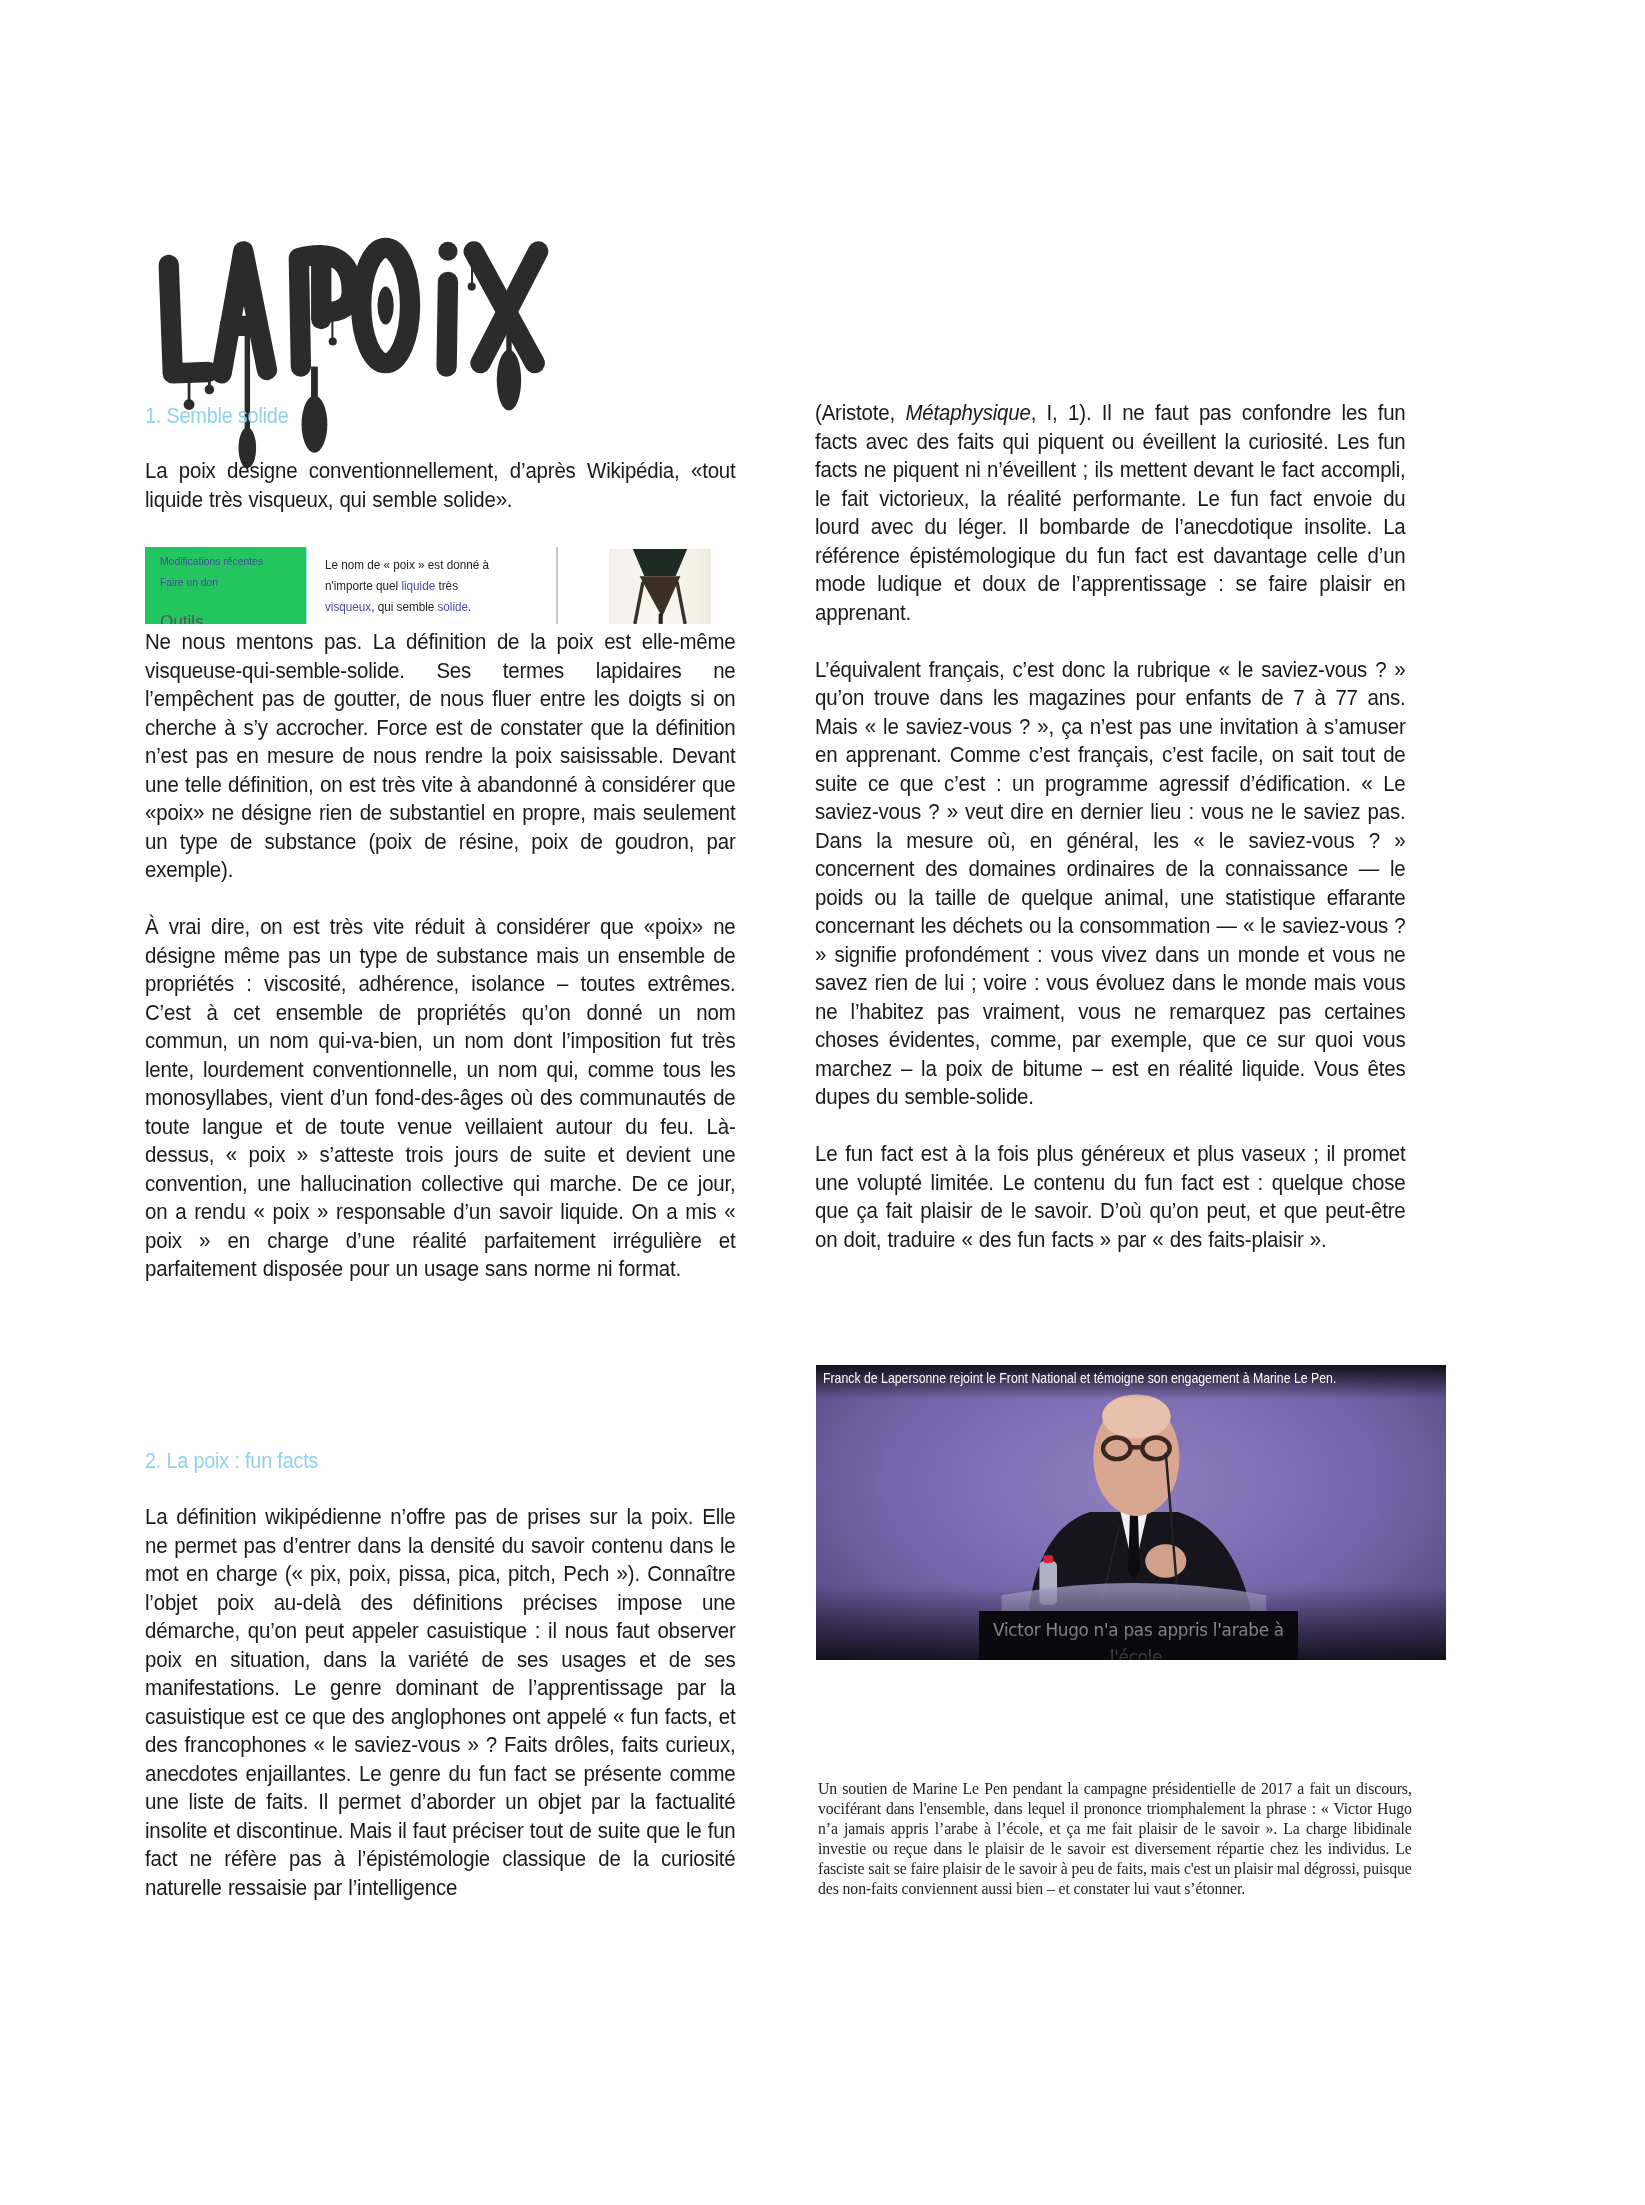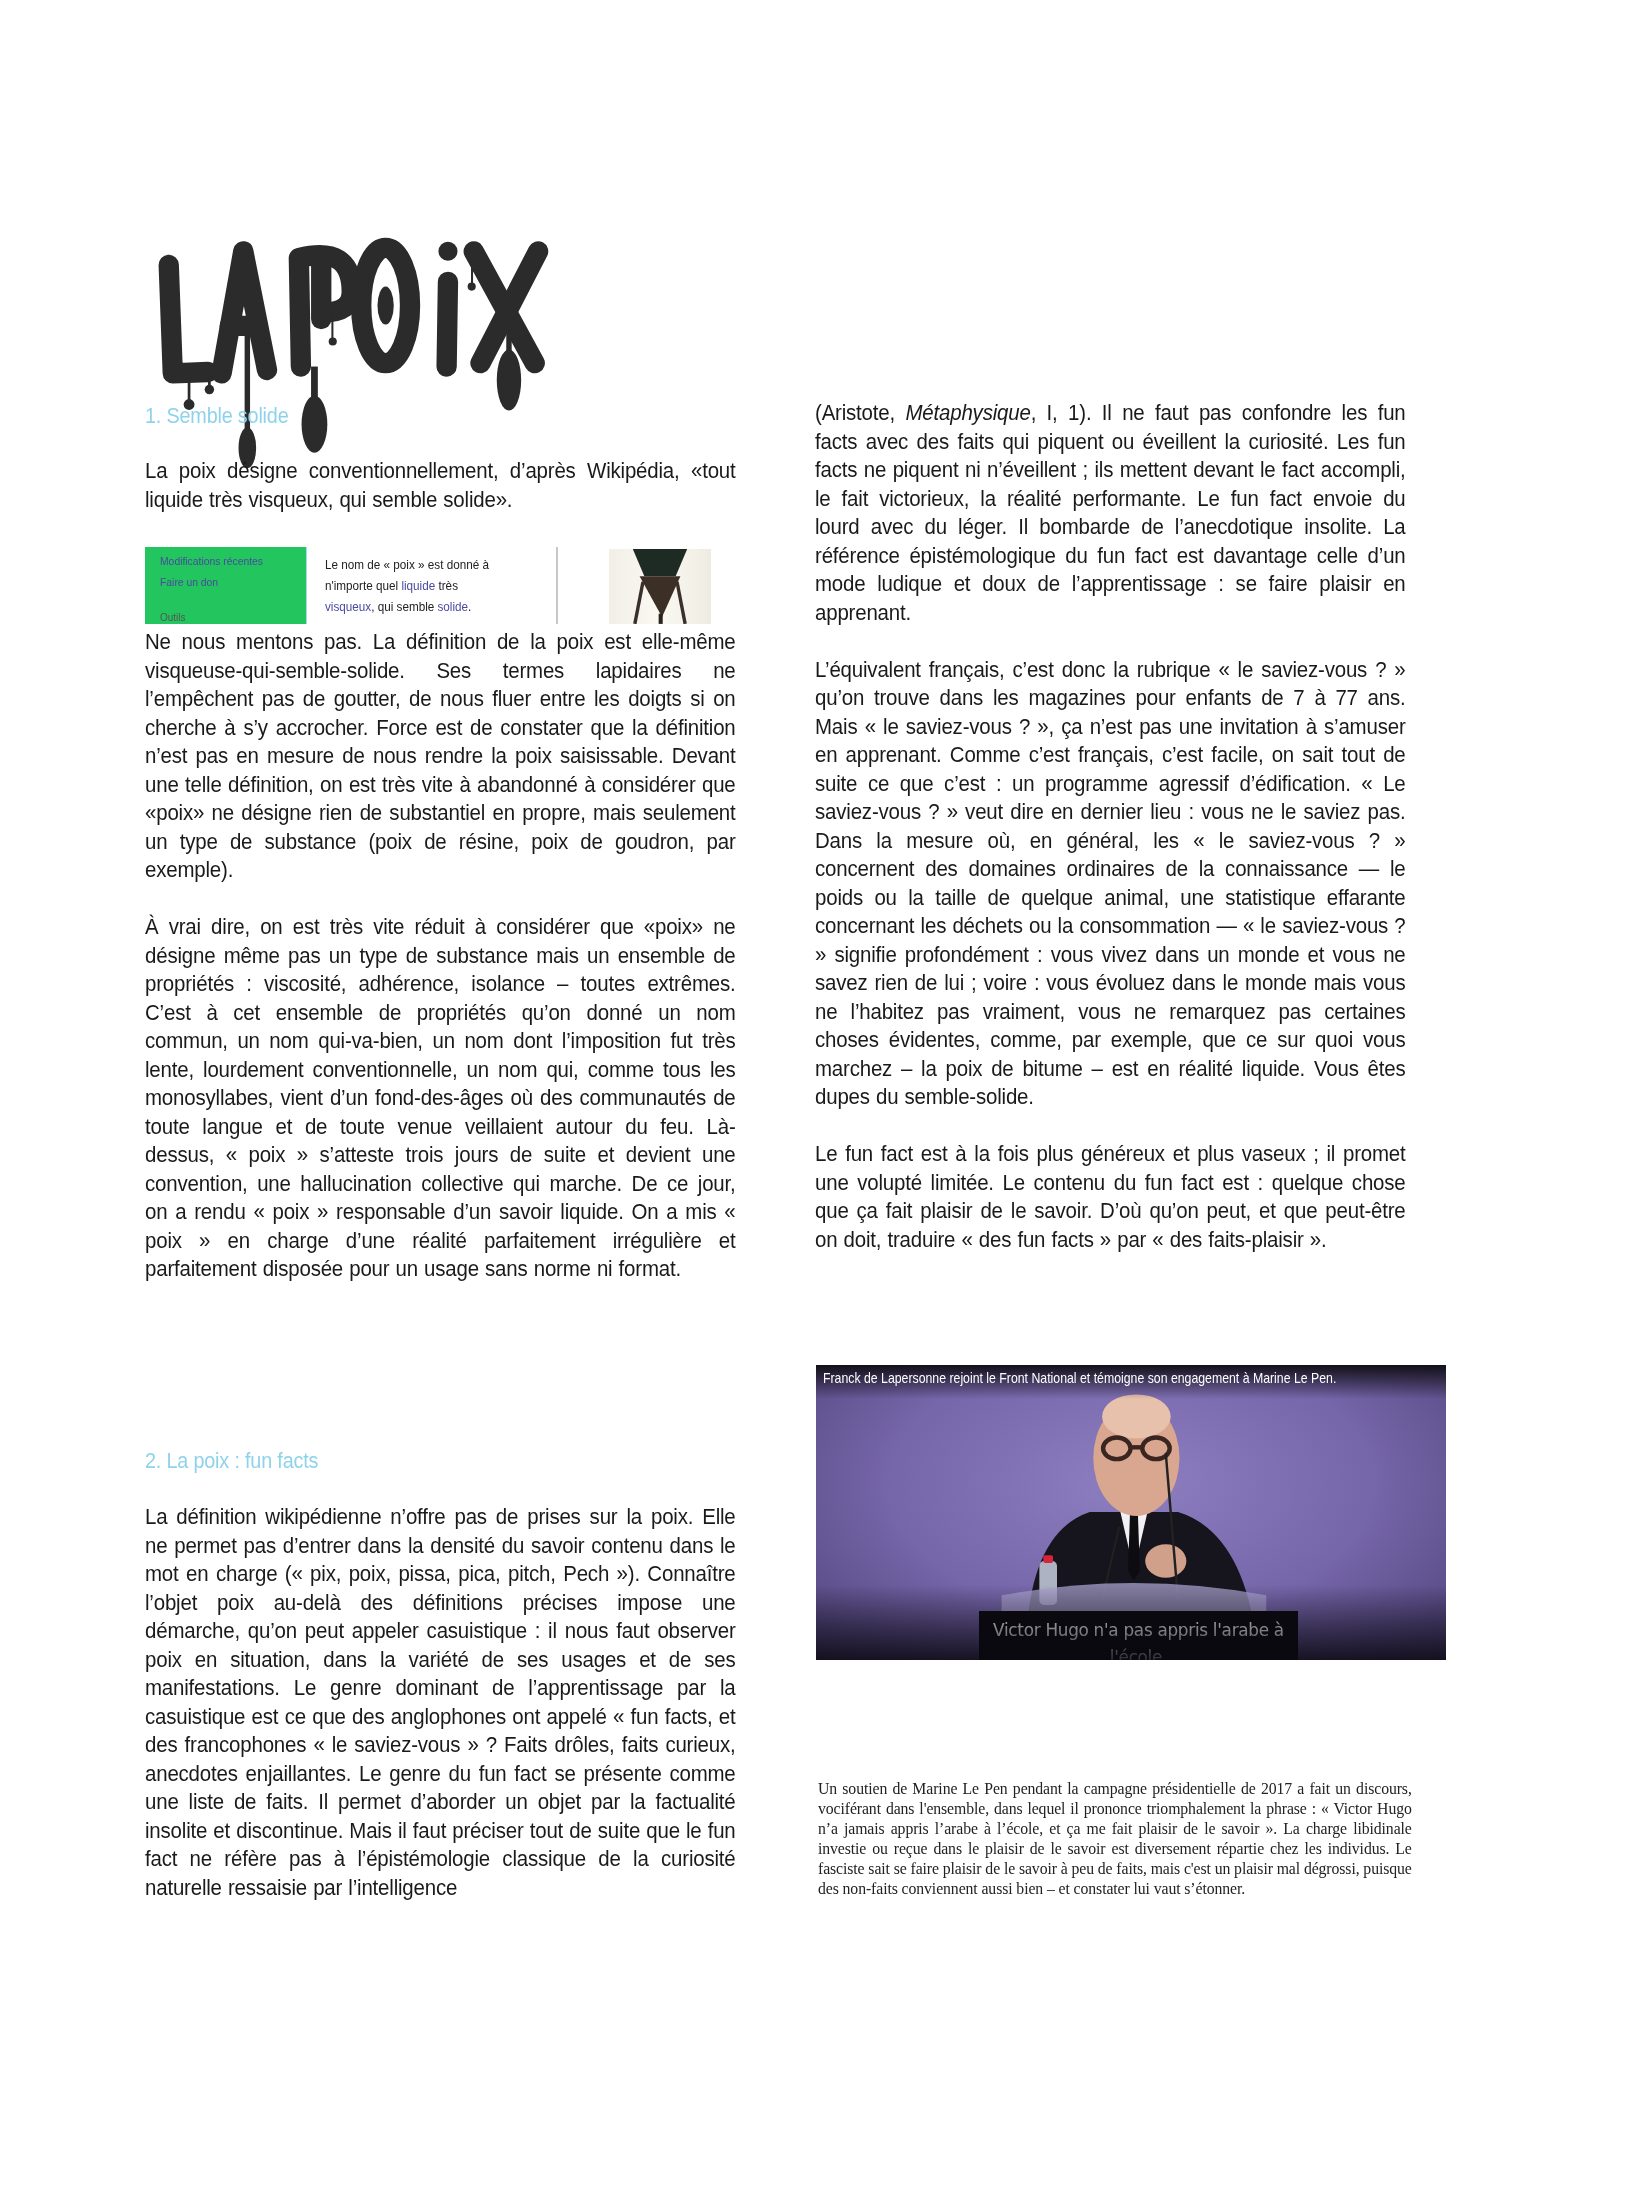--- a/index.html
+++ b/index.html
@@ -16,21 +16,21 @@
   .col-left { left: 145px; }
   .col-right { left: 815px; }
 
   .section-heading { position: absolute; font-size: 22px; color: #8fd2ec; font-family: "Liberation Sans", sans-serif;
                      transform: scaleX(0.9); transform-origin: left top; letter-spacing: -0.2px; }
 
   .wiki-snippet { position: absolute; left: 145px; top: 547px; width: 631px; height: 77px; overflow: hidden; }
   .wiki-sidebar { position: absolute; left: 0; top: 0; width: 161px; height: 77px; background: #22c55e;
                   border-right: 1.4px solid #a7d7f9; }
   .wiki-sidebar .wlink { position: absolute; left: 15px; font-size: 11.5px; color: #4b4aa0; transform: scaleX(0.9); transform-origin: left top; white-space: nowrap; }
-  .wiki-sidebar .wgray { position: absolute; left: 15px; font-size: 10px; color: #555; }
+  .wiki-sidebar .wgray { position: absolute; left: 15px; font-size: 17px; color: #555; }
   .wiki-text { position: absolute; left: 180px; top: 6.8px; font-size: 13px; line-height: 21px; color: #222;
                transform: scaleX(0.9); transform-origin: left top; white-space: nowrap; }
   .wiki-text a { color: #4b4aa0; text-decoration: none; }
   .wiki-divider { position: absolute; left: 411px; top: 0; width: 2px; height: 77px; background: #c8c8c8; }
   .wiki-photo { position: absolute; left: 464px; top: 2px; width: 102px; height: 75px;
                 background: linear-gradient(90deg, #f1efe6 0%, #faf9f2 50%, #eeece2 100%); }
 
   .video { position: absolute; left: 816px; top: 1365px; width: 630px; height: 295px; overflow: hidden;
            background: radial-gradient(ellipse at 50% 40%, #8e7fc1 0%, #7565a9 55%, #4e4278 100%); }
   .video-topbar { position: absolute; left: 0; top: 0; width: 100%; height: 34px;

